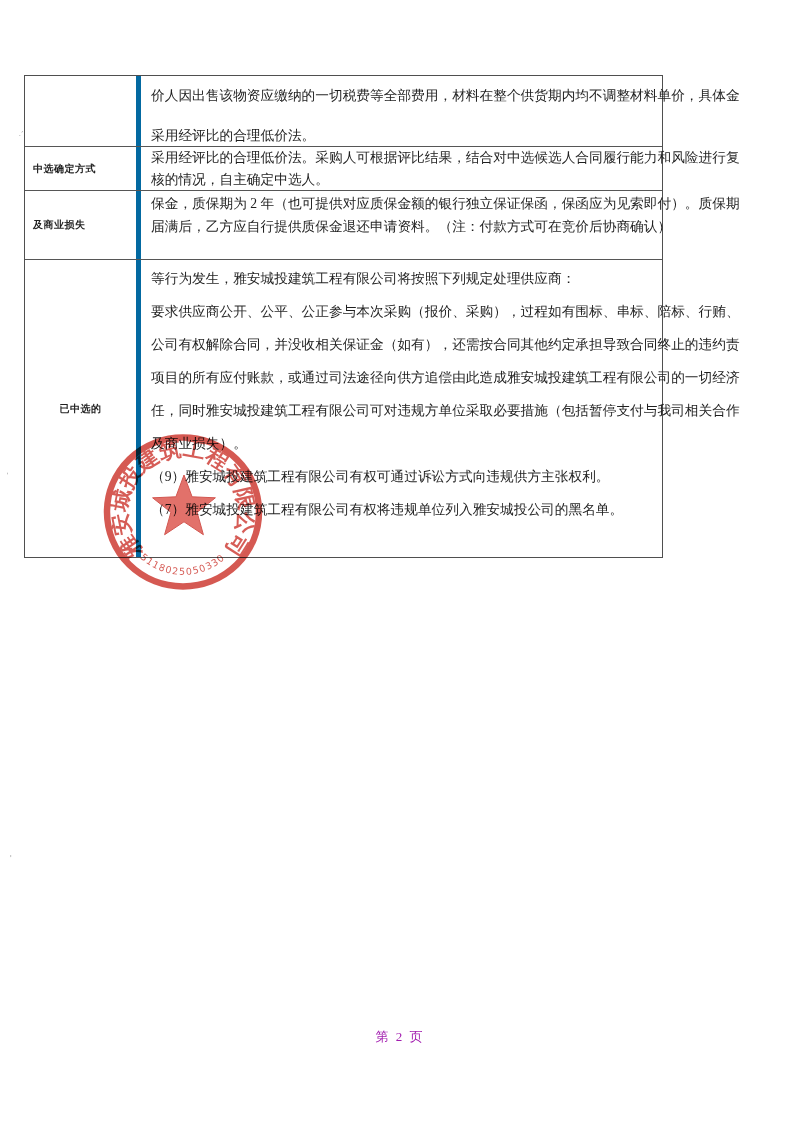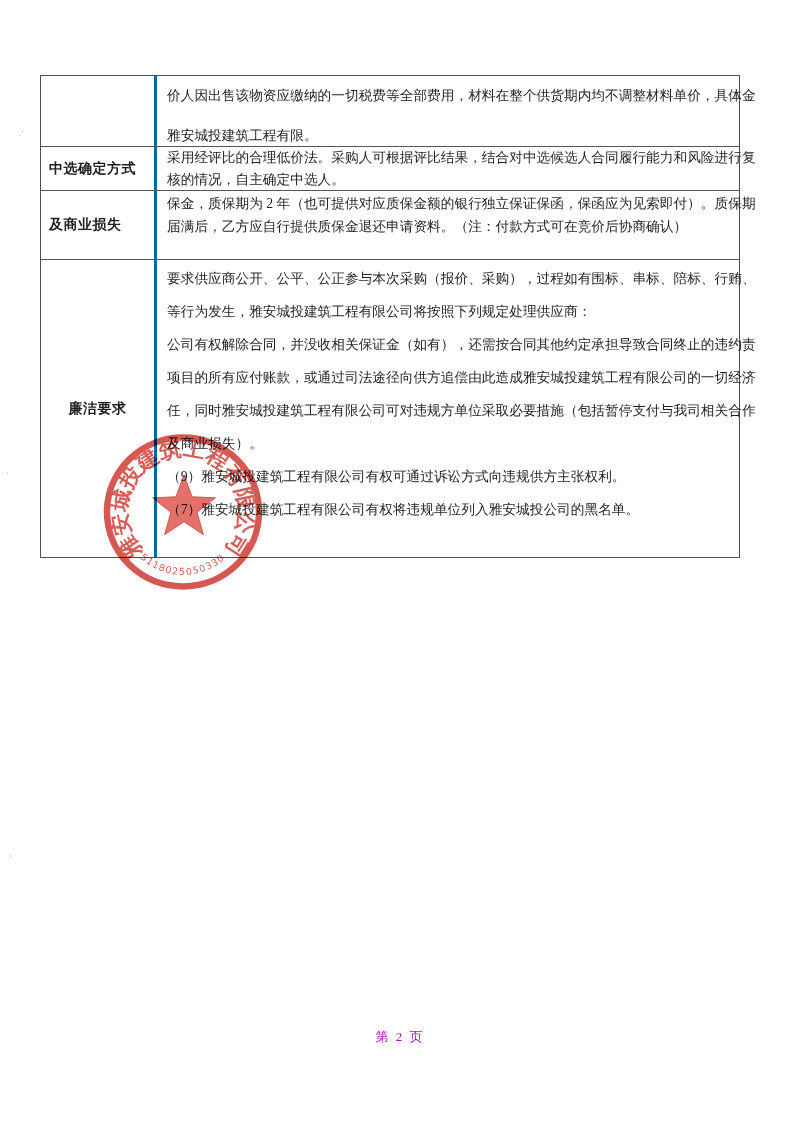--- a/index.html
+++ b/index.html
@@ -6,33 +6,33 @@
   .page{
     position:relative;
     width:800px;height:1131px;
     background:#ffffff;
     margin:0 auto;
     overflow:hidden;
     font-family:"Liberation Serif","DejaVu Serif",serif;
     color:#1f1f1f;
   }
   .doc-table{
-    position:absolute;left:40px;top:75px;width:700px;
+    position:absolute;left:24px;top:75px;width:639px;
     border:1px solid #4f4f4f;
     box-sizing:border-box;
     background:transparent;
   }
   .trow{display:flex;border-bottom:1px solid #565656;}
   .trow:last-child{border-bottom:none;}
   .label-cell{
     width:116px;flex:0 0 116px;
-    border-right:3px solid #0369a1;
+    border-right:5px solid #0369a1;
     box-sizing:border-box;
     display:flex;align-items:center;
-    font-weight:bold;font-size:14px;
+    font-weight:bold;font-size:10px;
     padding-left:8px;
     letter-spacing:.5px;
   }
   .label-center{justify-content:center;padding-left:0;}
   .content-cell{
     flex:1;min-width:0;
     padding-left:10px;padding-right:4px;
     box-sizing:border-box;
     font-size:13.7px;
   }
@@ -58,45 +58,45 @@
 <body>
 
 <div class="page">
 
   <div class="doc-table">
 
     <div class="trow r1">
       <div class="label-cell"></div>
       <div class="content-cell">
           <div class="line">价人因出售该物资应缴纳的一切税费等全部费用，材料在整个供货期内均不调整材料单价，具体金</div>
-          <div class="line">雅安城投建筑工程有限。</div>
+          <div class="line">采用经评比的合理低价法。</div>
         </div>
     </div>
 
     <div class="trow r2">
       <div class="label-cell">中选确定方式</div>
       <div class="content-cell">
           <div class="line">采用经评比的合理低价法。采购人可根据评比结果，结合对中选候选人合同履行能力和风险进行复</div>
           <div class="line">核的情况，自主确定中选人。</div>
         </div>
     </div>
 
     <div class="trow r3">
       <div class="label-cell">及商业损失</div>
       <div class="content-cell">
           <div class="line">保金，质保期为 2 年（也可提供对应质保金额的银行独立保证保函，保函应为见索即付）。质保期</div>
           <div class="line">届满后，乙方应自行提供质保金退还申请资料。（注：付款方式可在竞价后协商确认）</div>
         </div>
     </div>
 
     <div class="trow r4">
-      <div class="label-cell label-center">廉洁要求</div>
+      <div class="label-cell label-center">已中选的</div>
       <div class="content-cell">
+          <div class="line">等行为发生，雅安城投建筑工程有限公司将按照下列规定处理供应商：</div>
           <div class="line">要求供应商公开、公平、公正参与本次采购（报价、采购），过程如有围标、串标、陪标、行贿、</div>
-          <div class="line">等行为发生，雅安城投建筑工程有限公司将按照下列规定处理供应商：</div>
           <div class="line">公司有权解除合同，并没收相关保证金（如有），还需按合同其他约定承担导致合同终止的违约责</div>
           <div class="line">项目的所有应付账款，或通过司法途径向供方追偿由此造成雅安城投建筑工程有限公司的一切经济</div>
           <div class="line">任，同时雅安城投建筑工程有限公司可对违规方单位采取必要措施（包括暂停支付与我司相关合作</div>
           <div class="line">及商业损失）。</div>
           <div class="line">（9）雅安城投建筑工程有限公司有权可通过诉讼方式向违规供方主张权利。</div>
           <div class="line">（7）雅安城投建筑工程有限公司有权将违规单位列入雅安城投公司的黑名单。</div>
         </div>
     </div>
 
   </div>

